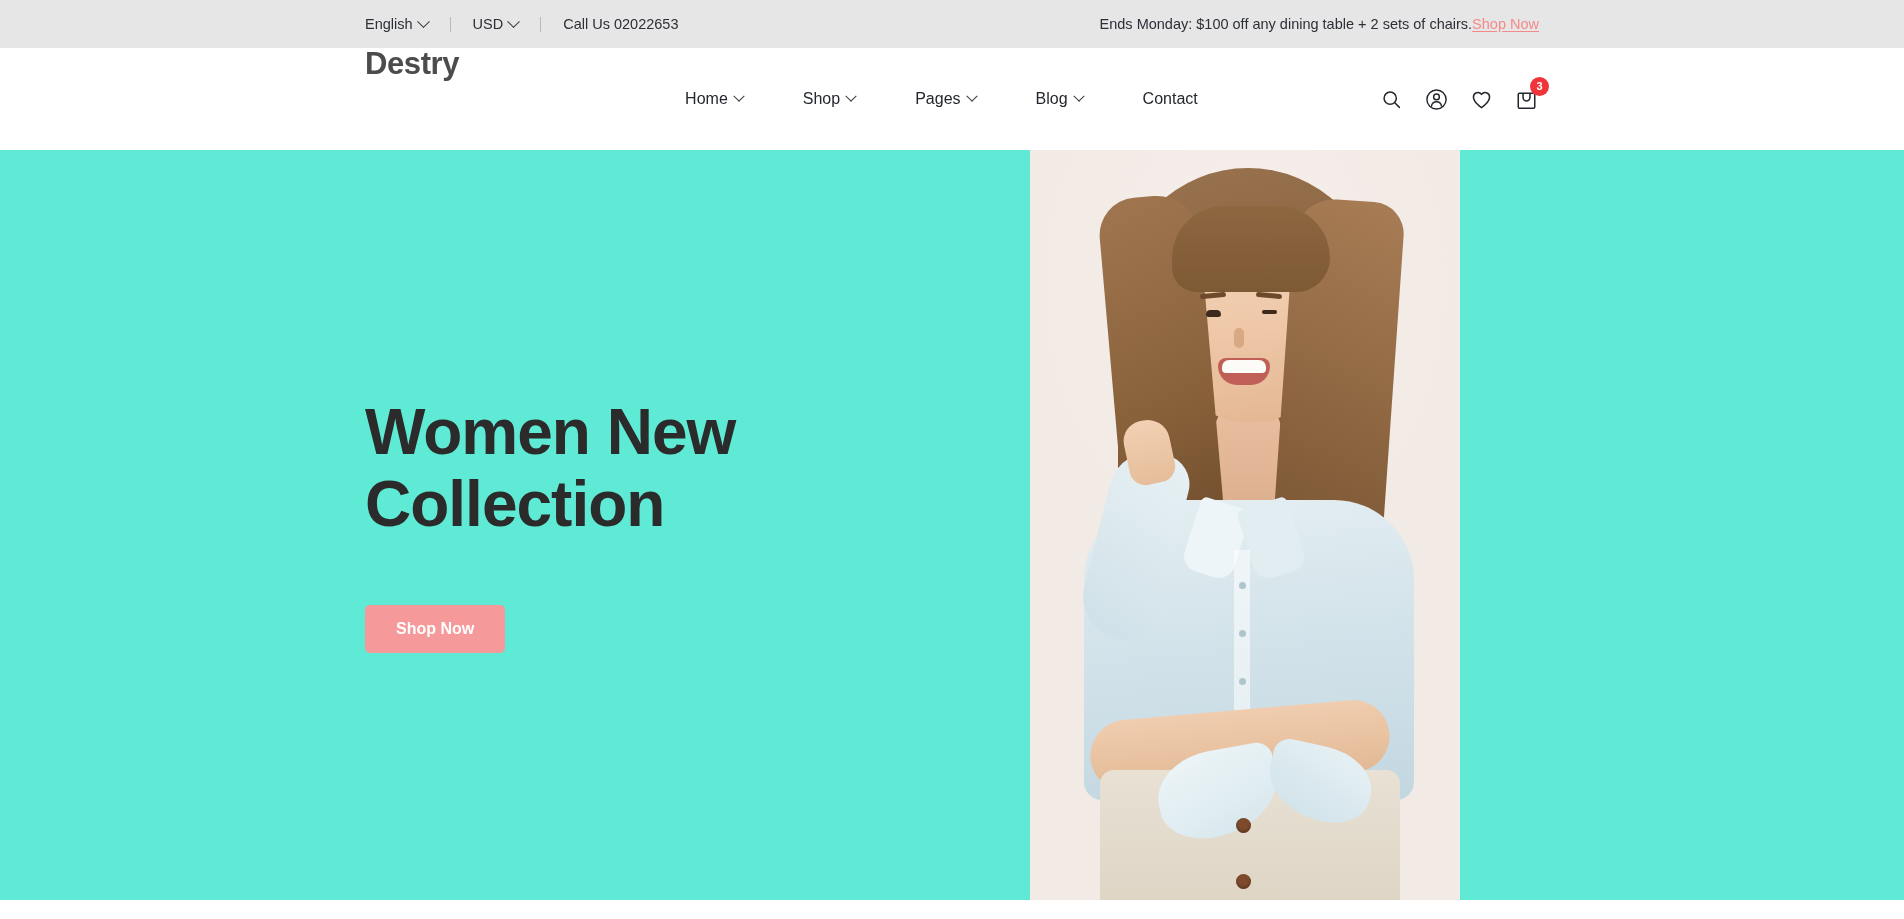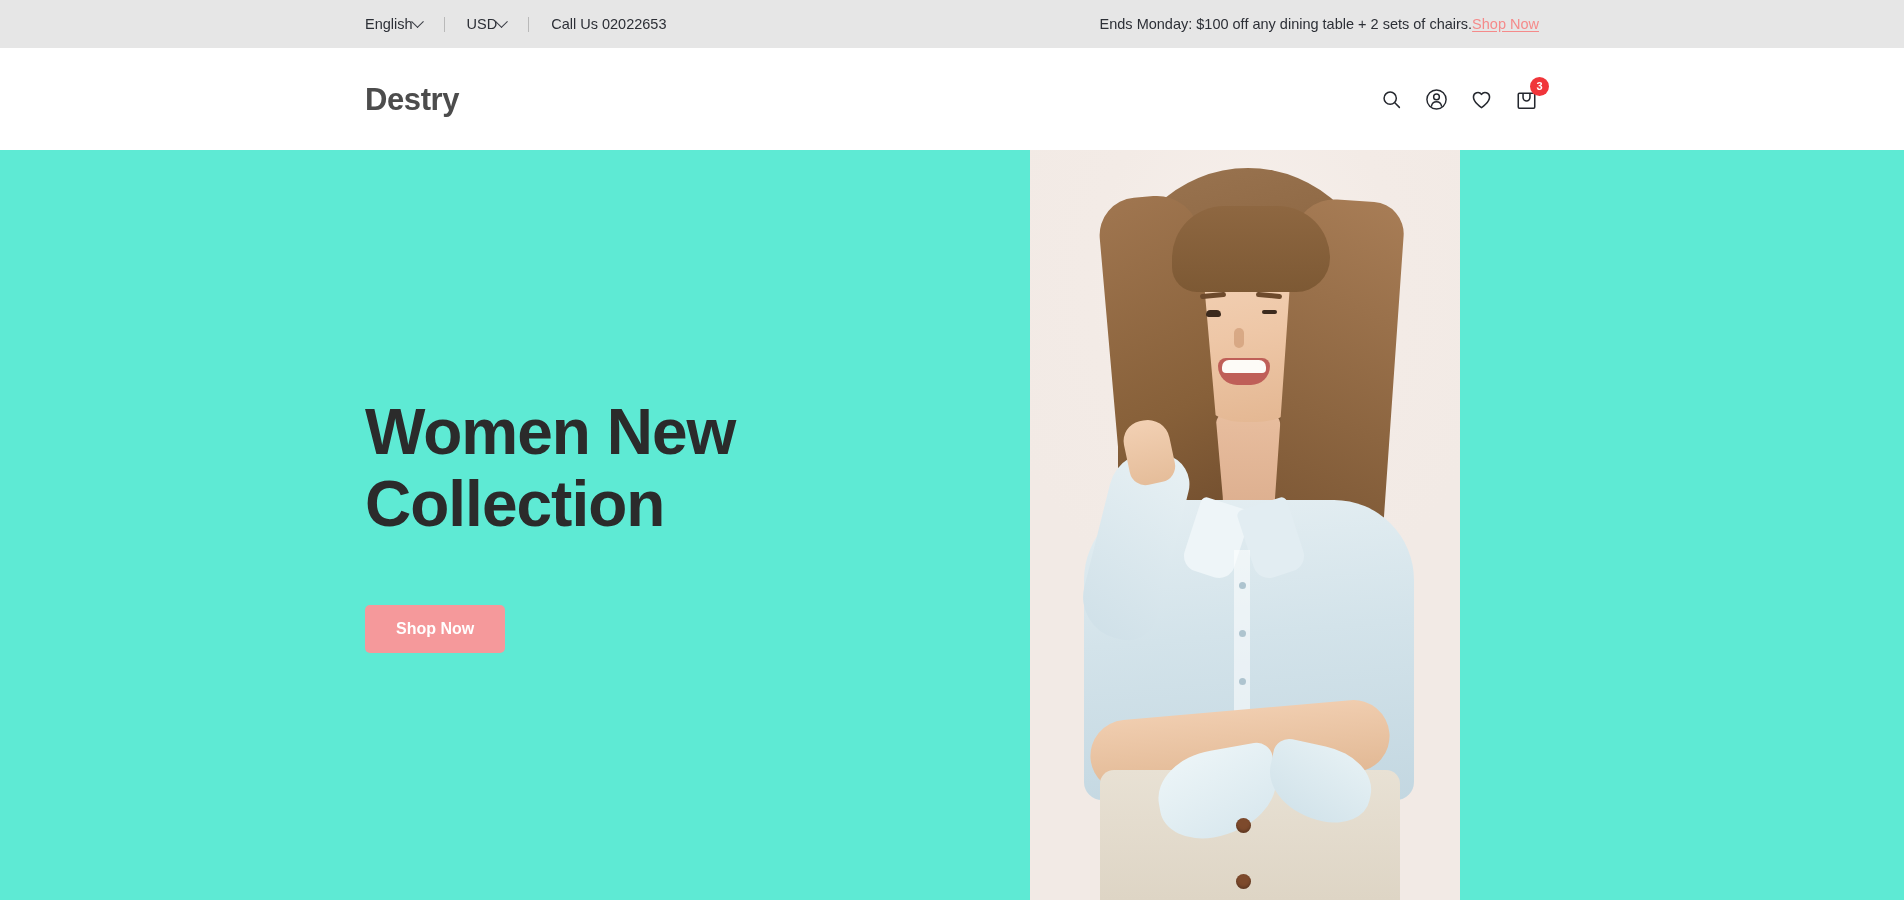--- a/index.html
+++ b/index.html
@@ -12,21 +12,21 @@
 
   
   .topbar{
     height:48px; background:#e6e6e6;
     display:flex; align-items:center;
     padding:0 365px 0 365px;
     font-size:14.5px; color:#2c2f36;
   }
   .topbar-left{ display:flex; align-items:center; }
   .tb-item{
-    display:flex; align-items:center; 
+    display:flex; align-items:center; gap:6px;
     padding:0 22px; white-space:nowrap; cursor:pointer;
     line-height:1;
   }
   .tb-item:first-child{ padding-left:0; }
   .tb-sep{ width:1px; height:15px; background:#b9b9b9; }
   .tb-nochev{ cursor:default; }
   .topbar-right{
     margin-left:auto; display:flex; align-items:center; 
     white-space:nowrap;
   }
@@ -40,21 +40,21 @@
   .chev{
     display:inline-block; width:9px; height:9px;
     border-right:1.6px solid #3a3d45;
     border-bottom:1.6px solid #3a3d45;
     transform:rotate(45deg) translate(-2px,-2px);
   }
 
   
   .header{
     height:102px; background:#ffffff;
-    display:flex; align-items:center;
+    display:flex; 
     padding:0 365px;
   }
   .logo{
     font-size:31px; font-weight:bold; color:#4c4c4c;
     letter-spacing:-0.4px; cursor:pointer; line-height:1;
   }
   .nav{
     display:flex; align-items:center;
     margin-left:196px; gap:0;
   }
@@ -271,20 +271,41 @@
   <div class="topbar-right">
     <span class="tb-promo">Ends Monday: $100 off any dining table + 2 sets of chairs.</span>
     <span class="tb-shopnow">Shop Now</span>
   </div>
 </div>
 
 <div class="header">
 
   <div class="logo">Destry</div>
 
+  <nav class="nav">
+    <div class="nav-item">
+      <span>Home</span>
+      <span class="chev"></span>
+    </div>
+    <div class="nav-item">
+      <span>Shop</span>
+      <span class="chev"></span>
+    </div>
+    <div class="nav-item">
+      <span>Pages</span>
+      <span class="chev"></span>
+    </div>
+    <div class="nav-item">
+      <span>Blog</span>
+      <span class="chev"></span>
+    </div>
+    <div class="nav-item">
+      <span>Contact</span>
+    </div>
+  </nav>
 
   <div class="head-icons">
 
     <div class="hicon">
       <svg width="21" height="21" viewBox="0 0 24 24" fill="none" stroke="currentColor" stroke-width="1.7" stroke-linecap="round">
         <circle cx="10.5" cy="10.5" r="7"></circle>
         <line x1="15.8" y1="15.8" x2="21" y2="21"></line>
       </svg>
     </div>
 

